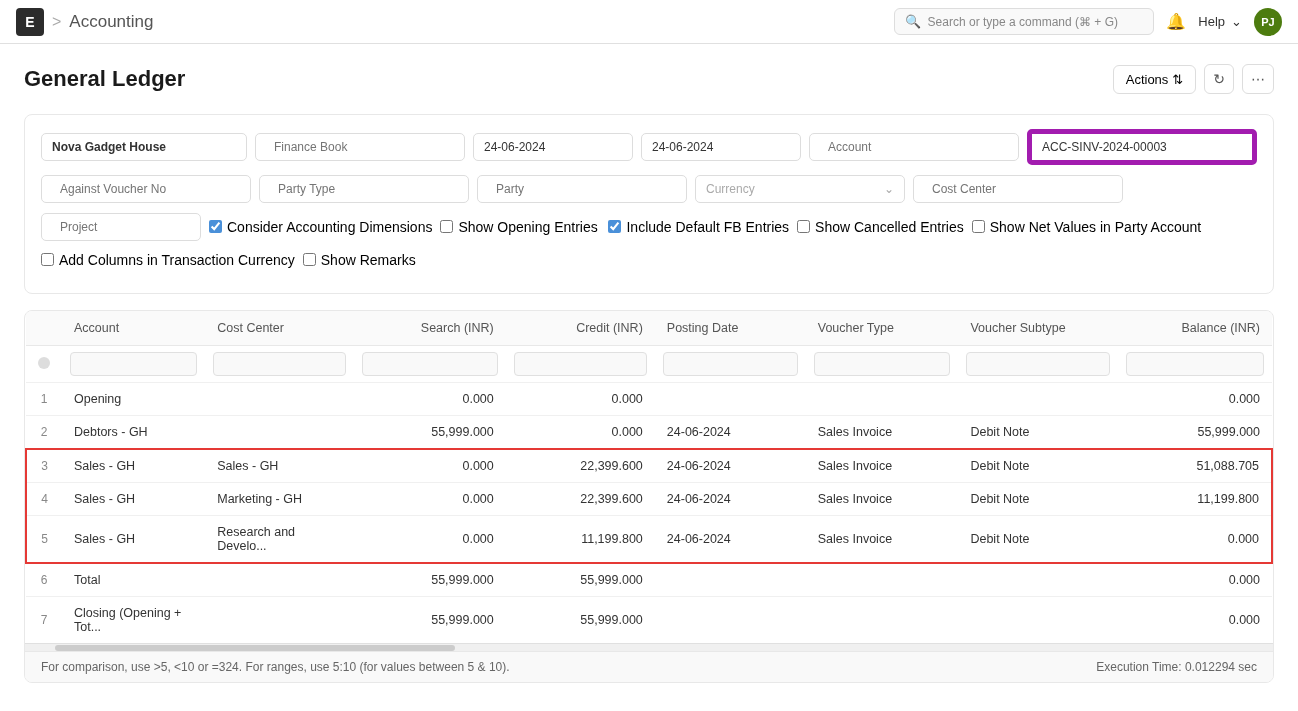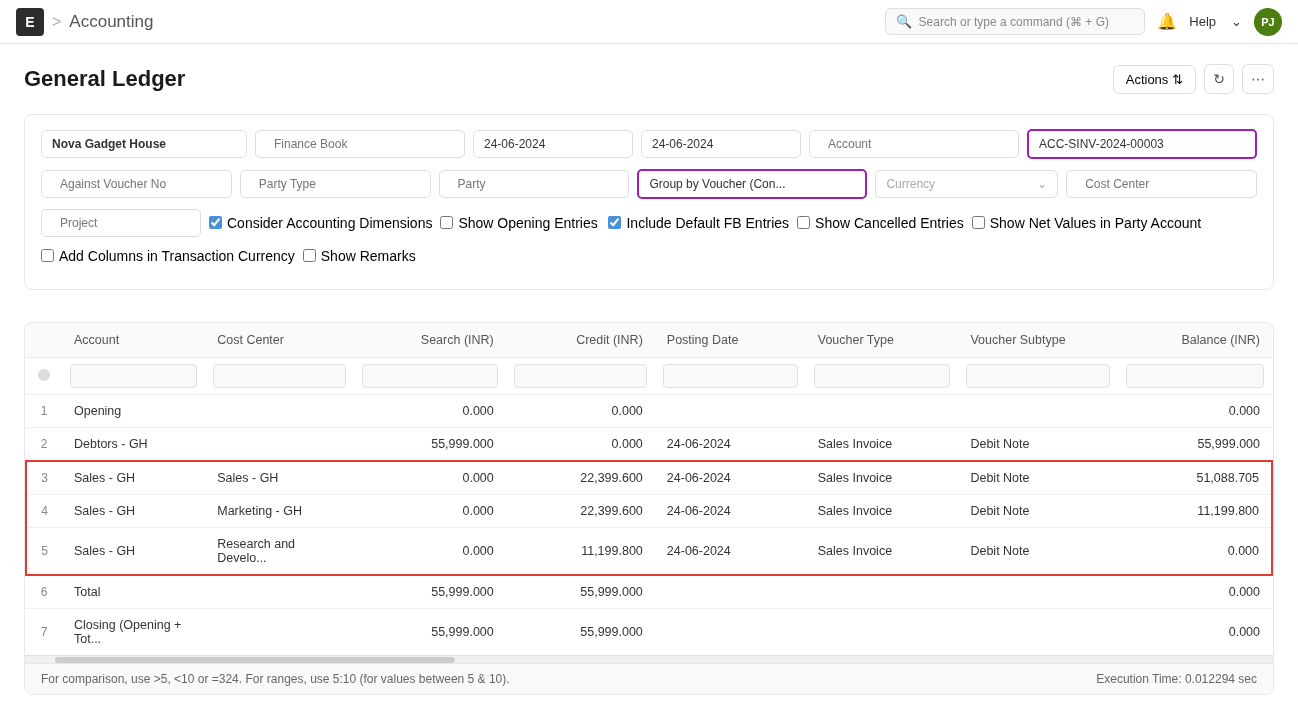--- a/index.html
+++ b/index.html
@@ -20,21 +20,21 @@
     .topnav-breadcrumb { color: #555; font-size: 17px; }
     .topnav-right { display: flex; align-items: center; gap: 12px; }
     .search-bar {
       display: flex; align-items: center; gap: 6px;
       border: 1px solid #ddd; border-radius: 6px; padding: 5px 10px;
       background: #f9f9f9; width: 260px; color: #888; font-size: 12px;
     }
     .search-icon { color: #888; font-size: 13px; }
     .topnav-bell { font-size: 16px; color: #555; cursor: pointer; }
     .help-btn {
-      display: flex; align-items: center; gap: 15px;
+      display: flex; align-items: center; gap: 6px;
       font-size: 13px; color: #333; cursor: pointer;
     }
     .avatar {
       width: 28px; height: 28px; background: #4d7c0f; color: #fff;
       border-radius: 50%; display: flex; align-items: center; justify-content: center;
       font-size: 11px; font-weight: 600;
     }
 
     
     .page { padding: 20px 24px; }
@@ -49,38 +49,38 @@
       background: #fff; cursor: pointer; font-size: 13px;
     }
     .icon-btn {
       border: 1px solid #ddd; border-radius: 6px; padding: 6px 8px;
       background: #fff; cursor: pointer; font-size: 14px; color: #555;
     }
 
     
     .filters-panel {
       background: #fff; border: 1px solid #e8e8e8; border-radius: 8px;
-      padding: 14px 16px; margin-bottom: 32px;
+      padding: 14px 16px; margin-bottom: 16px;
     }
     .filters-row { display: flex; align-items: center; gap: 8px; margin-bottom: 10px; flex-wrap: wrap; }
     .filter-field {
       flex: 1; min-width: 140px; max-width: 210px;
       border: 1px solid #ddd; border-radius: 5px; padding: 6px 10px;
       font-size: 12px; color: #333; background: #fff;
     }
     .filter-field.bold-val { font-weight: 600; }
     .filter-field.placeholder-style { color: #aaa; padding-left: 18px; }
     .filter-field-date {
       flex: 1; min-width: 120px; max-width: 160px;
       border: 1px solid #ddd; border-radius: 5px; padding: 6px 10px;
       font-size: 12px; color: #333; background: #fff;
     }
     .filter-field-wide {
       flex: 1.5; min-width: 160px; max-width: 230px;
-      border: 2px solid #a21caf; border-radius: 5px; padding: 6px 10px;
+      border: 5px solid #a21caf; border-radius: 5px; padding: 6px 10px;
       font-size: 12px; color: #333; background: #fff;
     }
     .checkbox-group { display: flex; align-items: flex-start; gap: 5px; min-width: 160px; }
     .checkbox-group input[type=checkbox] { margin-top: 2px; accent-color: #4a90d9; }
     .checkbox-label { font-size: 14px; color: #000000; line-height: 1.3; }
 
     
     .table-wrapper { border: 1px solid #e8e8e8; border-radius: 8px; overflow: hidden; }
     table { width: 100%; border-collapse: collapse; font-size: 12.5px; }
     thead tr { background: #fafafa; }
@@ -167,21 +167,20 @@
       <input class="filter-field-date" type="text" value="24-06-2024" style="">
       <input class="filter-field-date" type="text" value="24-06-2024" style="">
       <input class="filter-field placeholder-style" type="text" placeholder="Account" style="">
       <input class="filter-field-wide" type="text" value="ACC-SINV-2024-00003" style="">
     </div>
 
     <div class="filters-row">
       <input class="filter-field placeholder-style" type="text" placeholder="Against Voucher No" style="">
       <input class="filter-field placeholder-style" type="text" placeholder="Party Type" style="">
       <input class="filter-field placeholder-style" type="text" placeholder="Party" style="">
-      <input class="filter-field-wide" type="text" value="Group by Voucher (Con..." style="">
       <div style="display:flex;align-items:center;gap:4px;flex:1;min-width:160px;max-width:210px;border:1px solid #ddd;border-radius:5px;padding:6px 10px;font-size:12px;color:#aaa;">
         <span>Currency</span>
         <span style="margin-left:auto;">⌄</span>
       </div>
       <input class="filter-field placeholder-style" type="text" placeholder="Cost Center" style="">
     </div>
 
     <div class="filters-row">
       <input class="filter-field placeholder-style" style="max-width: 160px;" type="text" placeholder="Project">
       <div class="checkbox-group">

